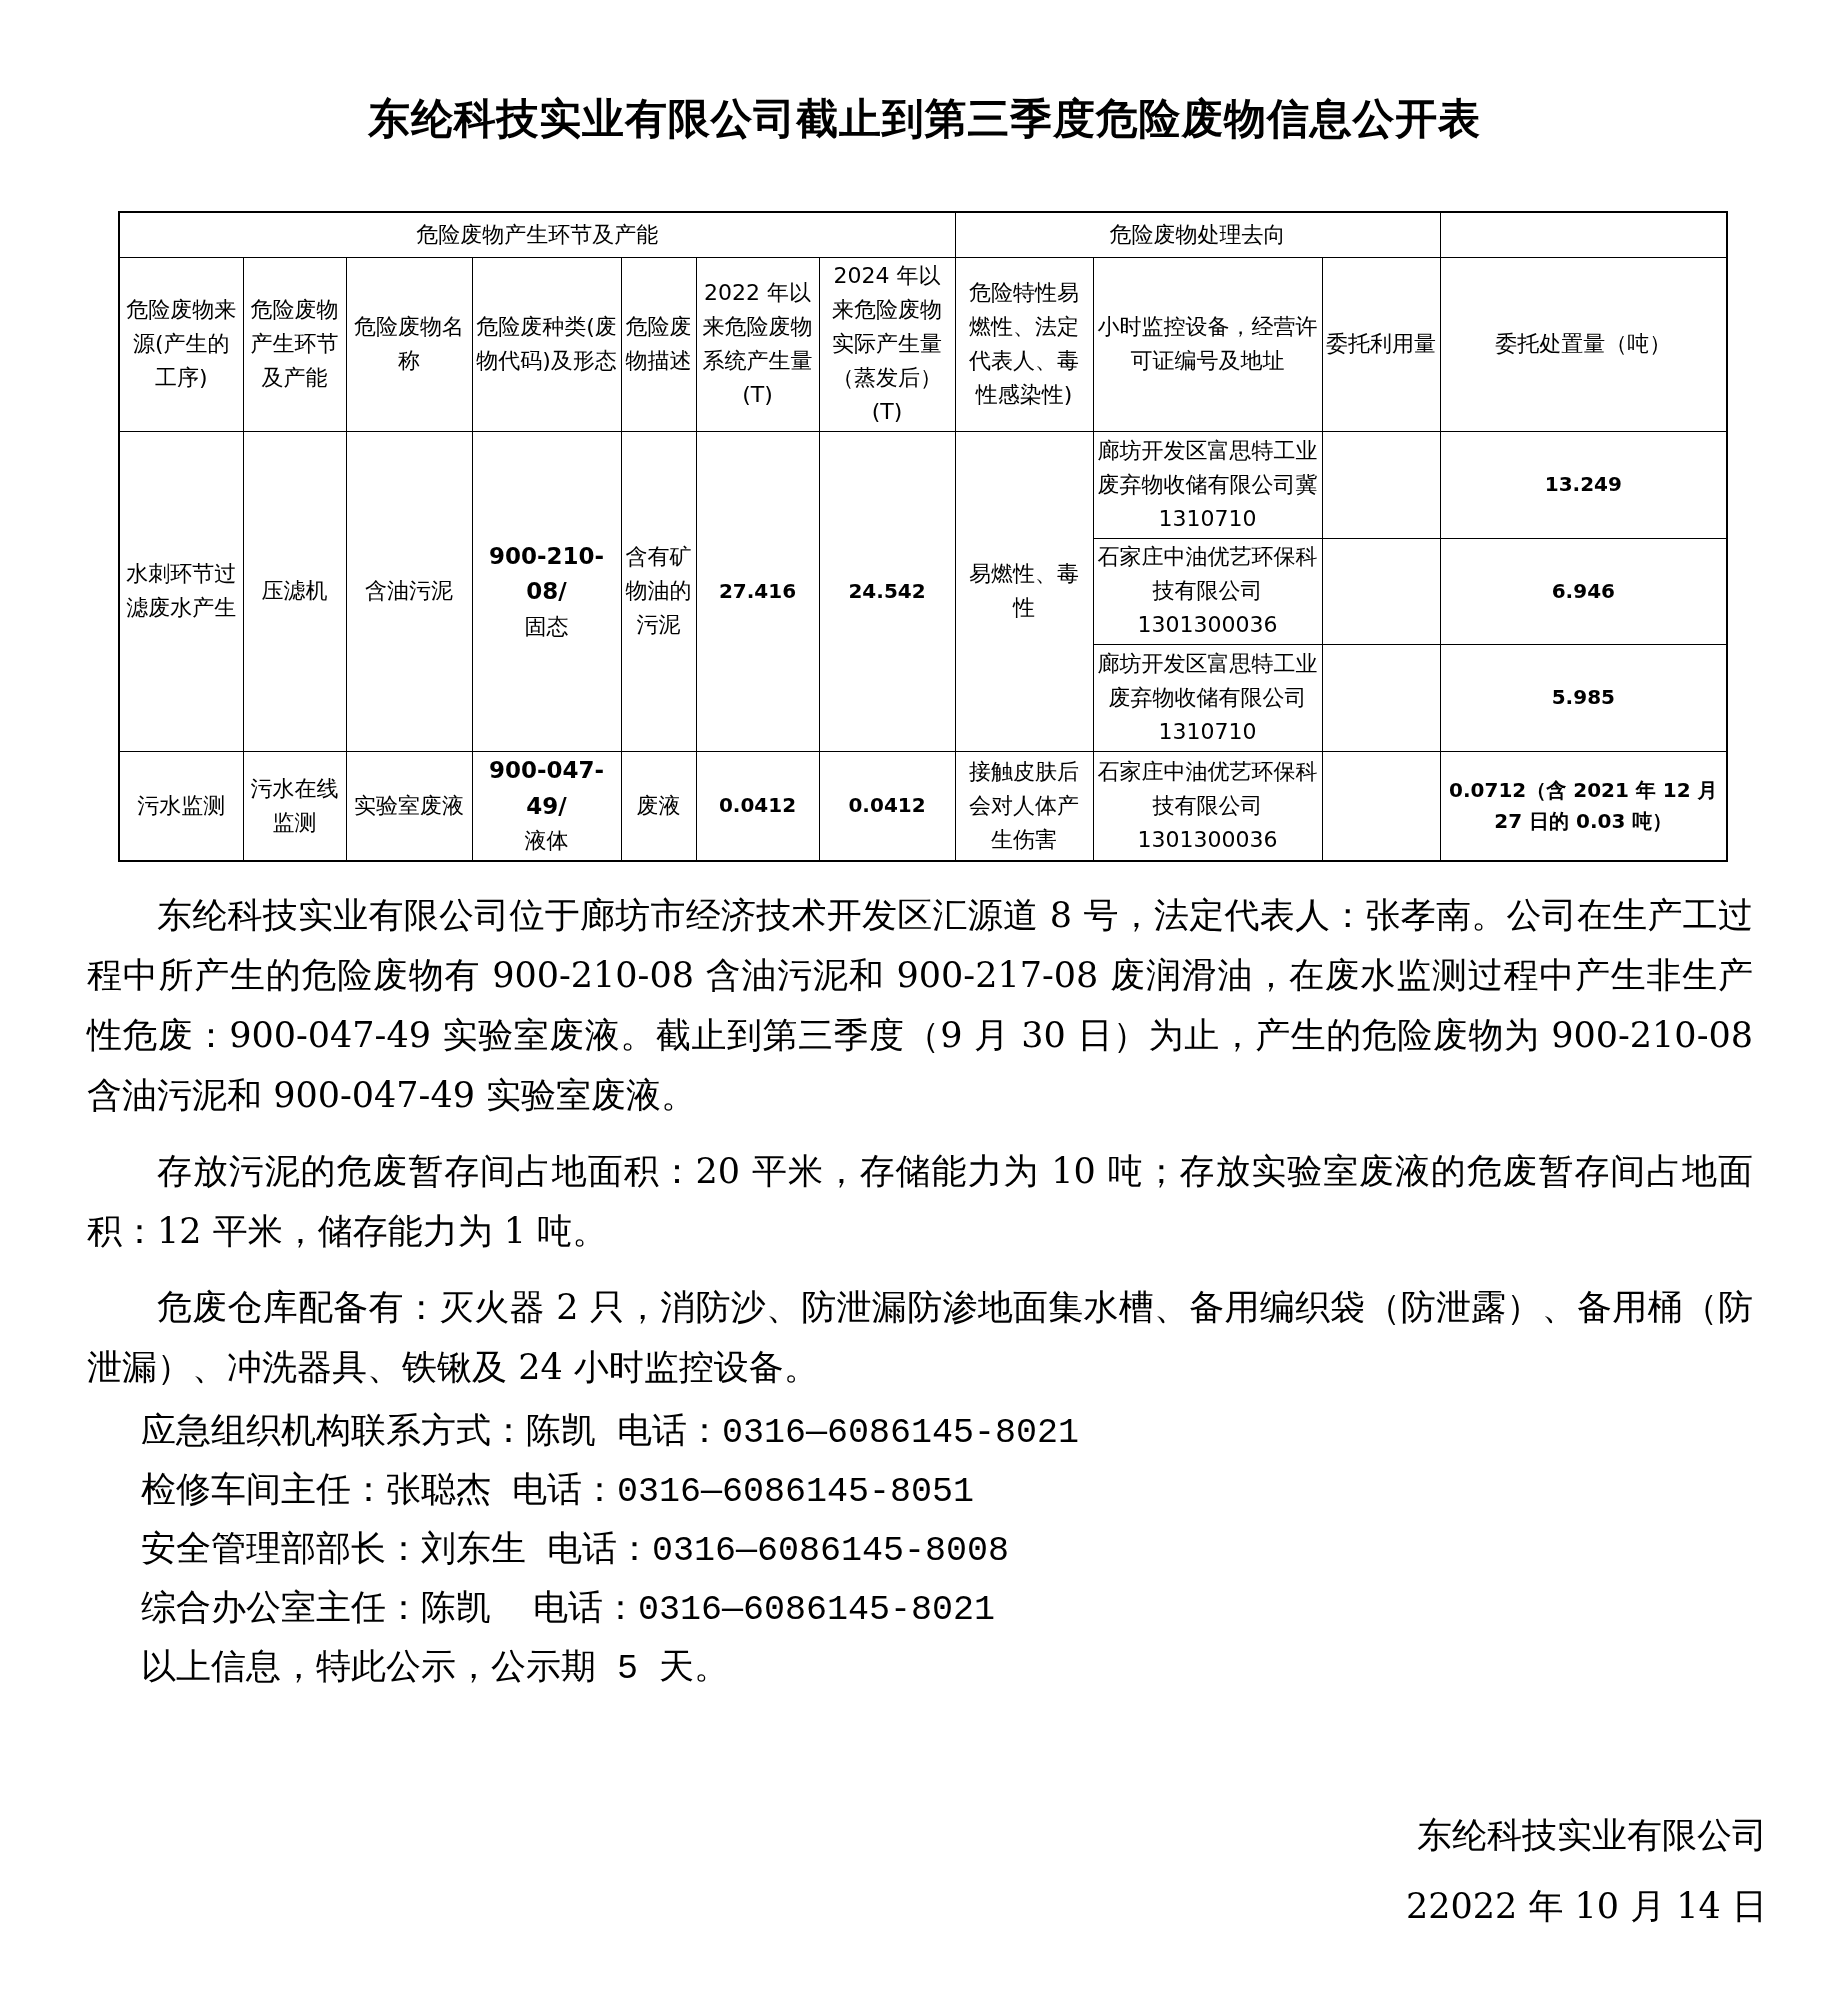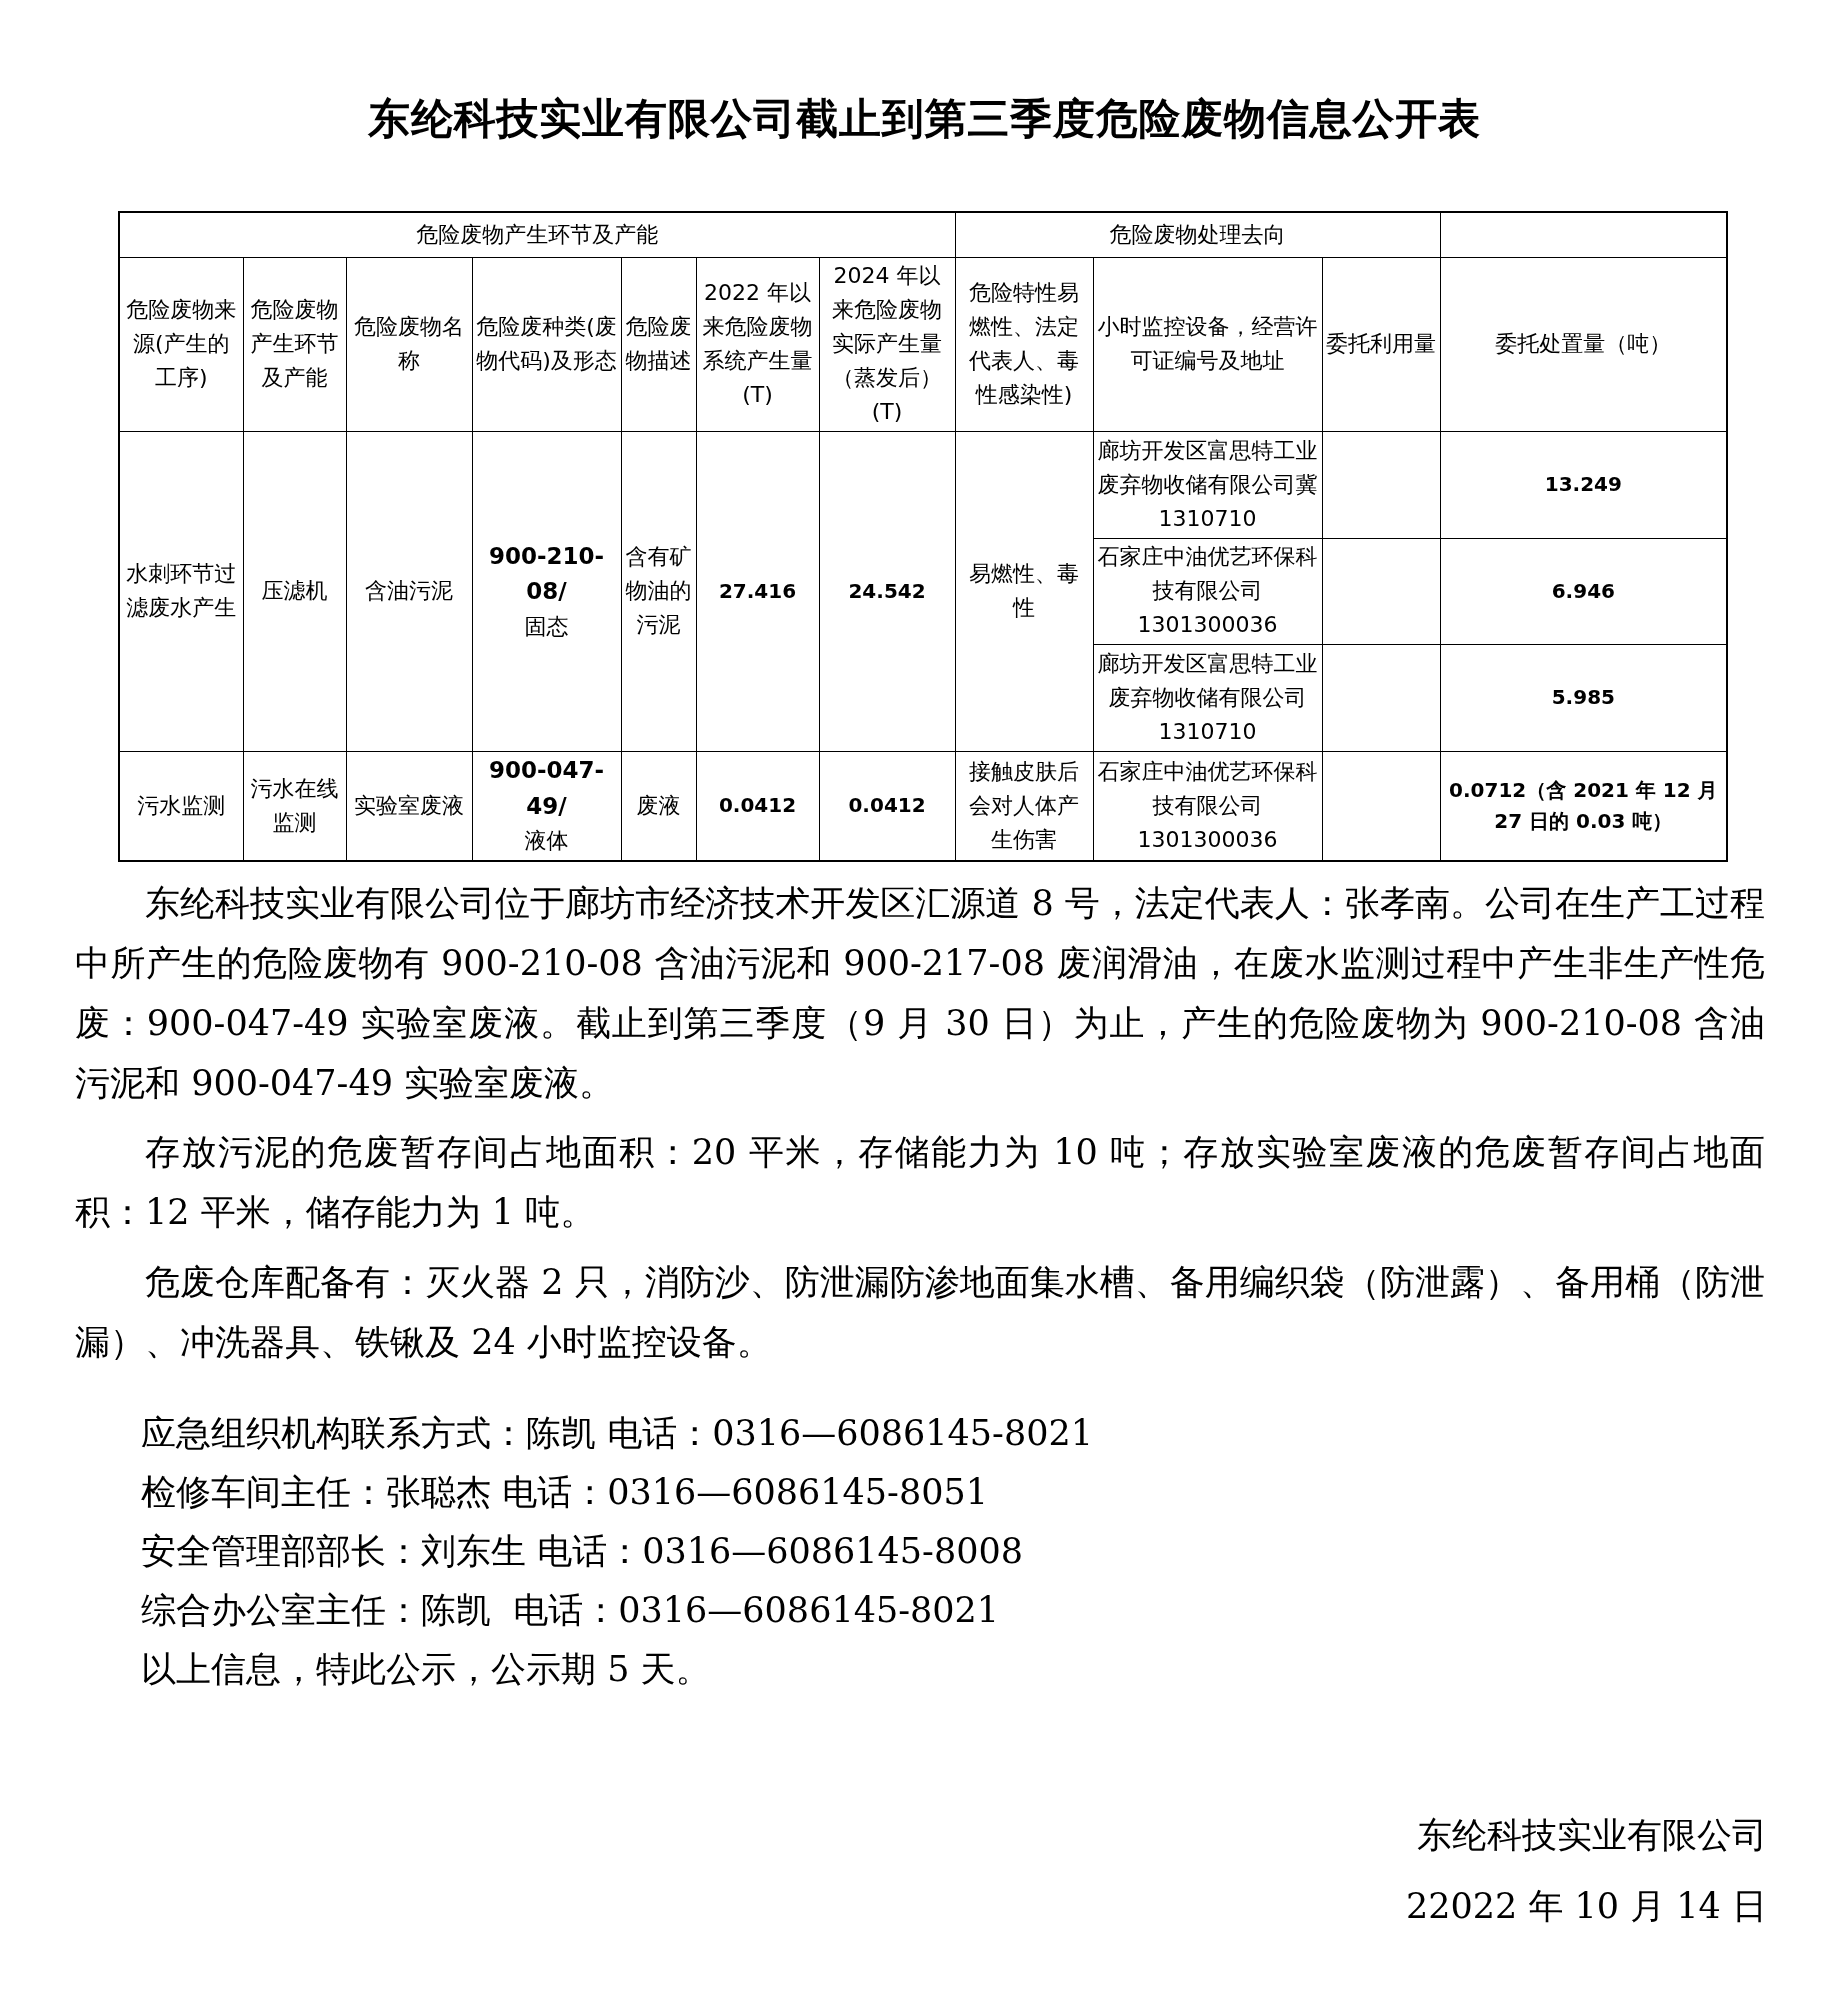--- a/index.html
+++ b/index.html
@@ -29,24 +29,24 @@
   tr.sub-row   { height:104px; }
   tr.last-row  { height:105px; }
   .qty { font-weight:bold; font-size:20px; }
   .code-line { font-weight:bold; font-size:23px; }
   .code-form { font-weight:normal; }
   .text-block {
     position:absolute; left:71px; width:1698px;
     font-size:35px; text-align:justify;
   }
   #paras { top:869px; line-height:60px; }
-  #paras p { margin:4px; text-indent:2em; }
+  #paras p { margin:16px; text-indent:2em; }
   #paras p + p { margin-top:9.4px; }
   #contacts { top:1404px; line-height:59px; }
-  #contacts .contact-line { padding-left:2em; white-space:pre-wrap; }
+  #contacts .contact-line { padding-left:2em; white-space:pre-wrap;font-family:Liberation Mono, monospace; }
   #footer {
     position:absolute; top:1800px; right:72px;
     font-size:35px; line-height:71px; text-align:right;
   }
 </style>
 </head>
 <body>
 
 <h1 class="title">东纶科技实业有限公司截止到第三季度危险废物信息公开表</h1>
 

